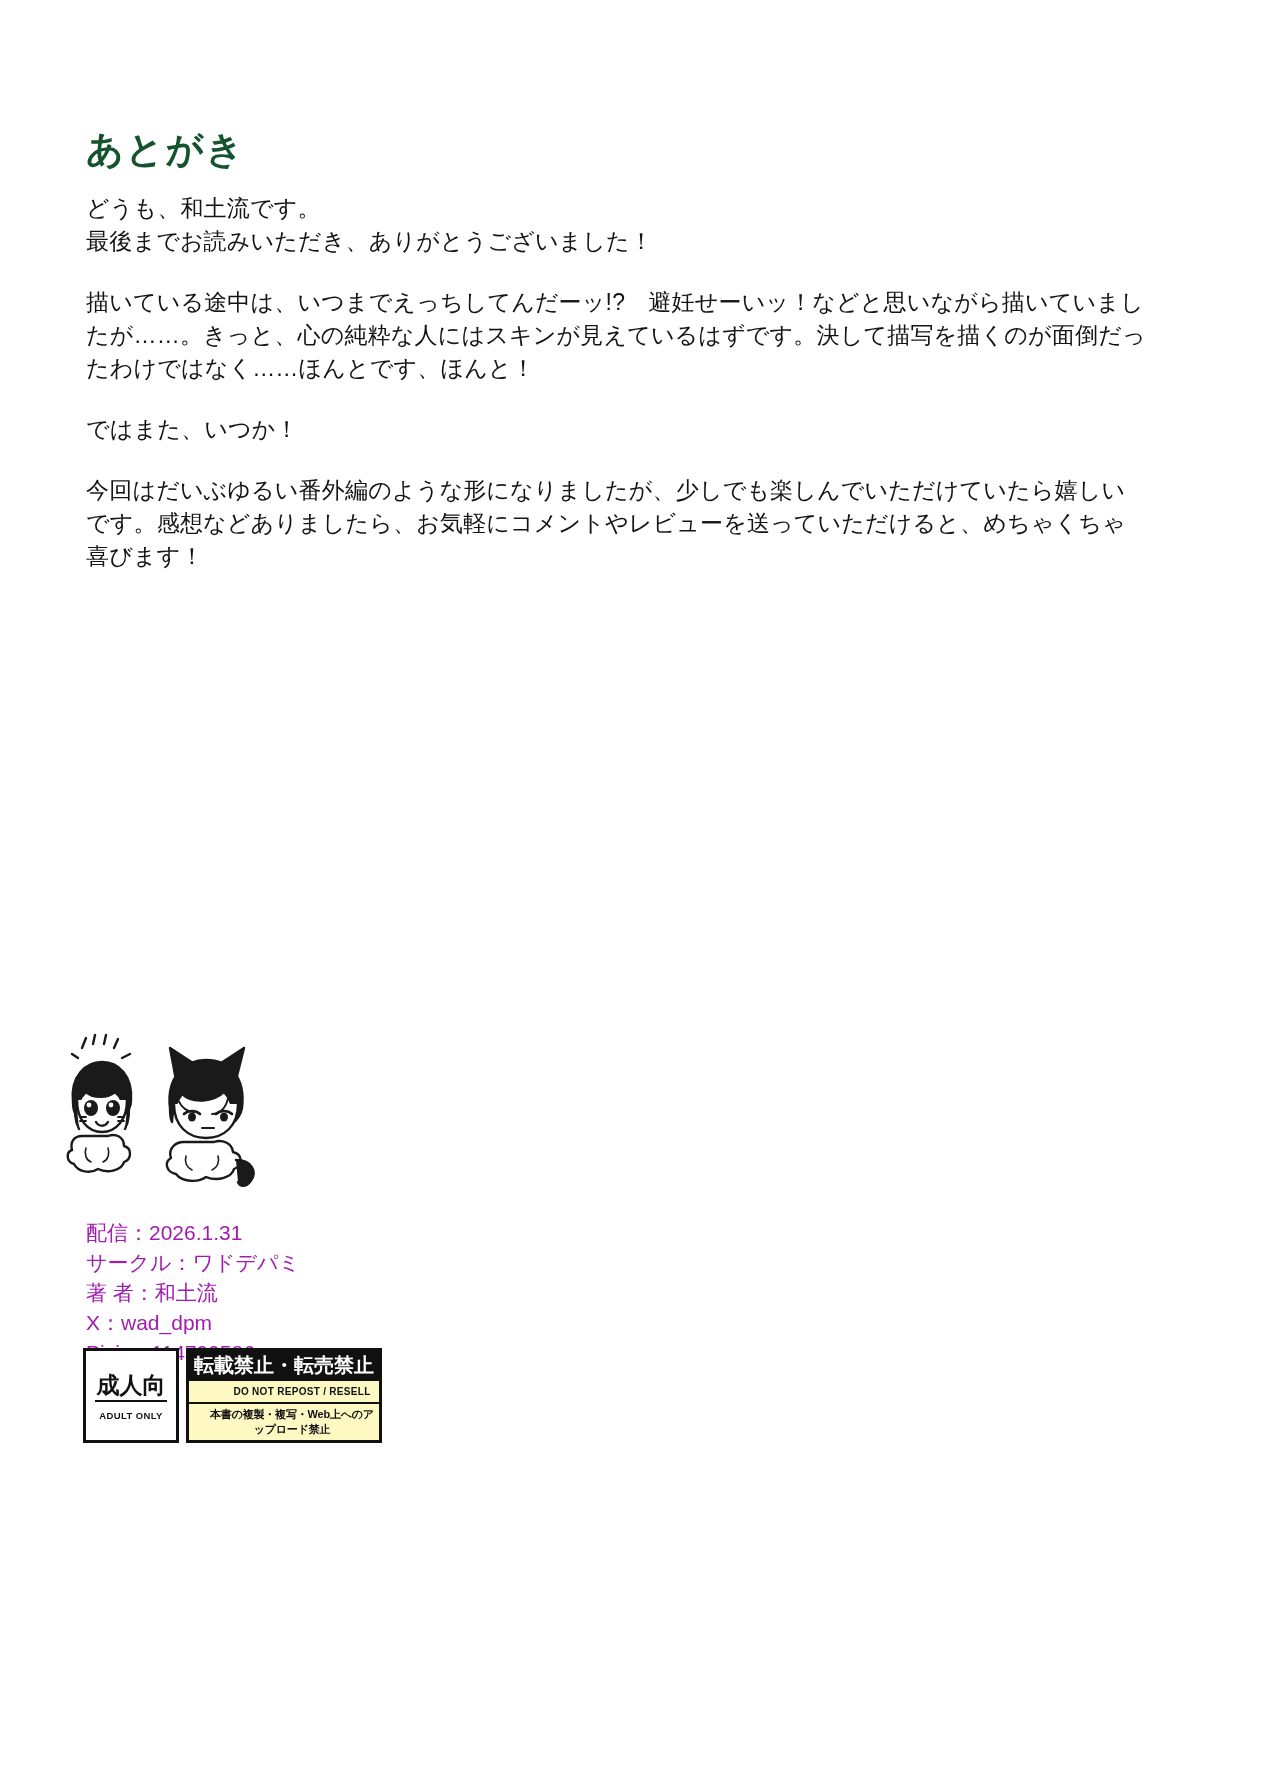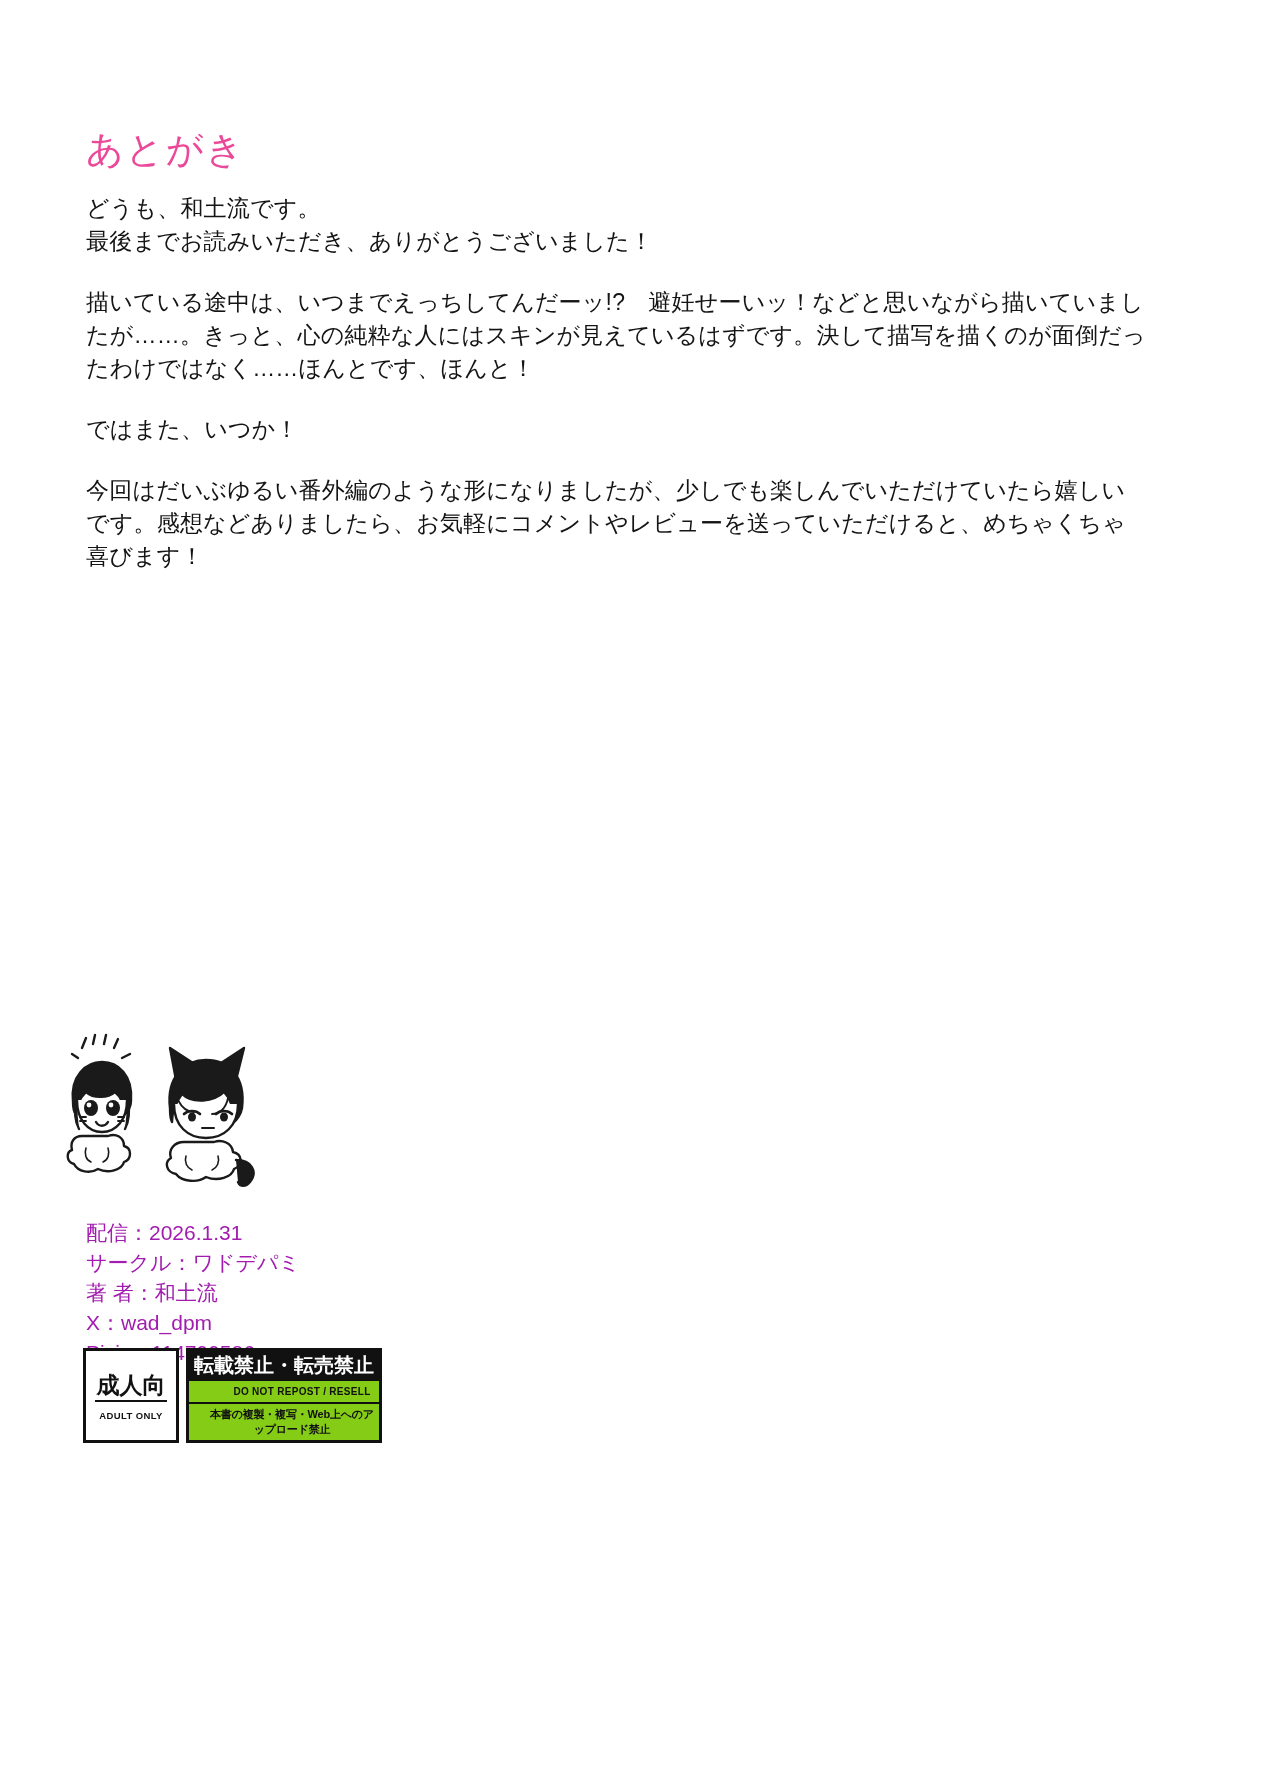--- a/index.html
+++ b/index.html
@@ -18,22 +18,22 @@
   .page {
     position: absolute;
     inset: 0;
   }
   .title {
     position: absolute;
     left: 86px;
     top: 100px;
     font-size: 37px;
     letter-spacing: 2px;
-    font-weight: 400;
-    color: #ec4899;
+    font-weight: 700;
+    color: #14532d;
   }
   .body-text {
     position: absolute;
     left: 86px;
     top: 192px;
     width: 1060px;
     font-size: 23px;
     line-height: 33px;
     color: #141414;
     letter-spacing: 0.2px;
@@ -99,21 +99,21 @@
     color: #111;
     border-top: 2px solid #111;
     margin-top: 2px;
     padding-top: 8px;
     width: 72px;
     text-align: center;
   }
   .badge-repost {
     width: 196px;
     border: 3px solid #111;
-    background: #84cc16;
+    background: #fef9c3;
     box-sizing: border-box;
     display: flex;
     flex-direction: column;
     justify-content: flex-start;
   }
   .badge-repost .line1 {
     background: #111;
     color: #fff;
     font-size: 20px;
     font-weight: 700;

